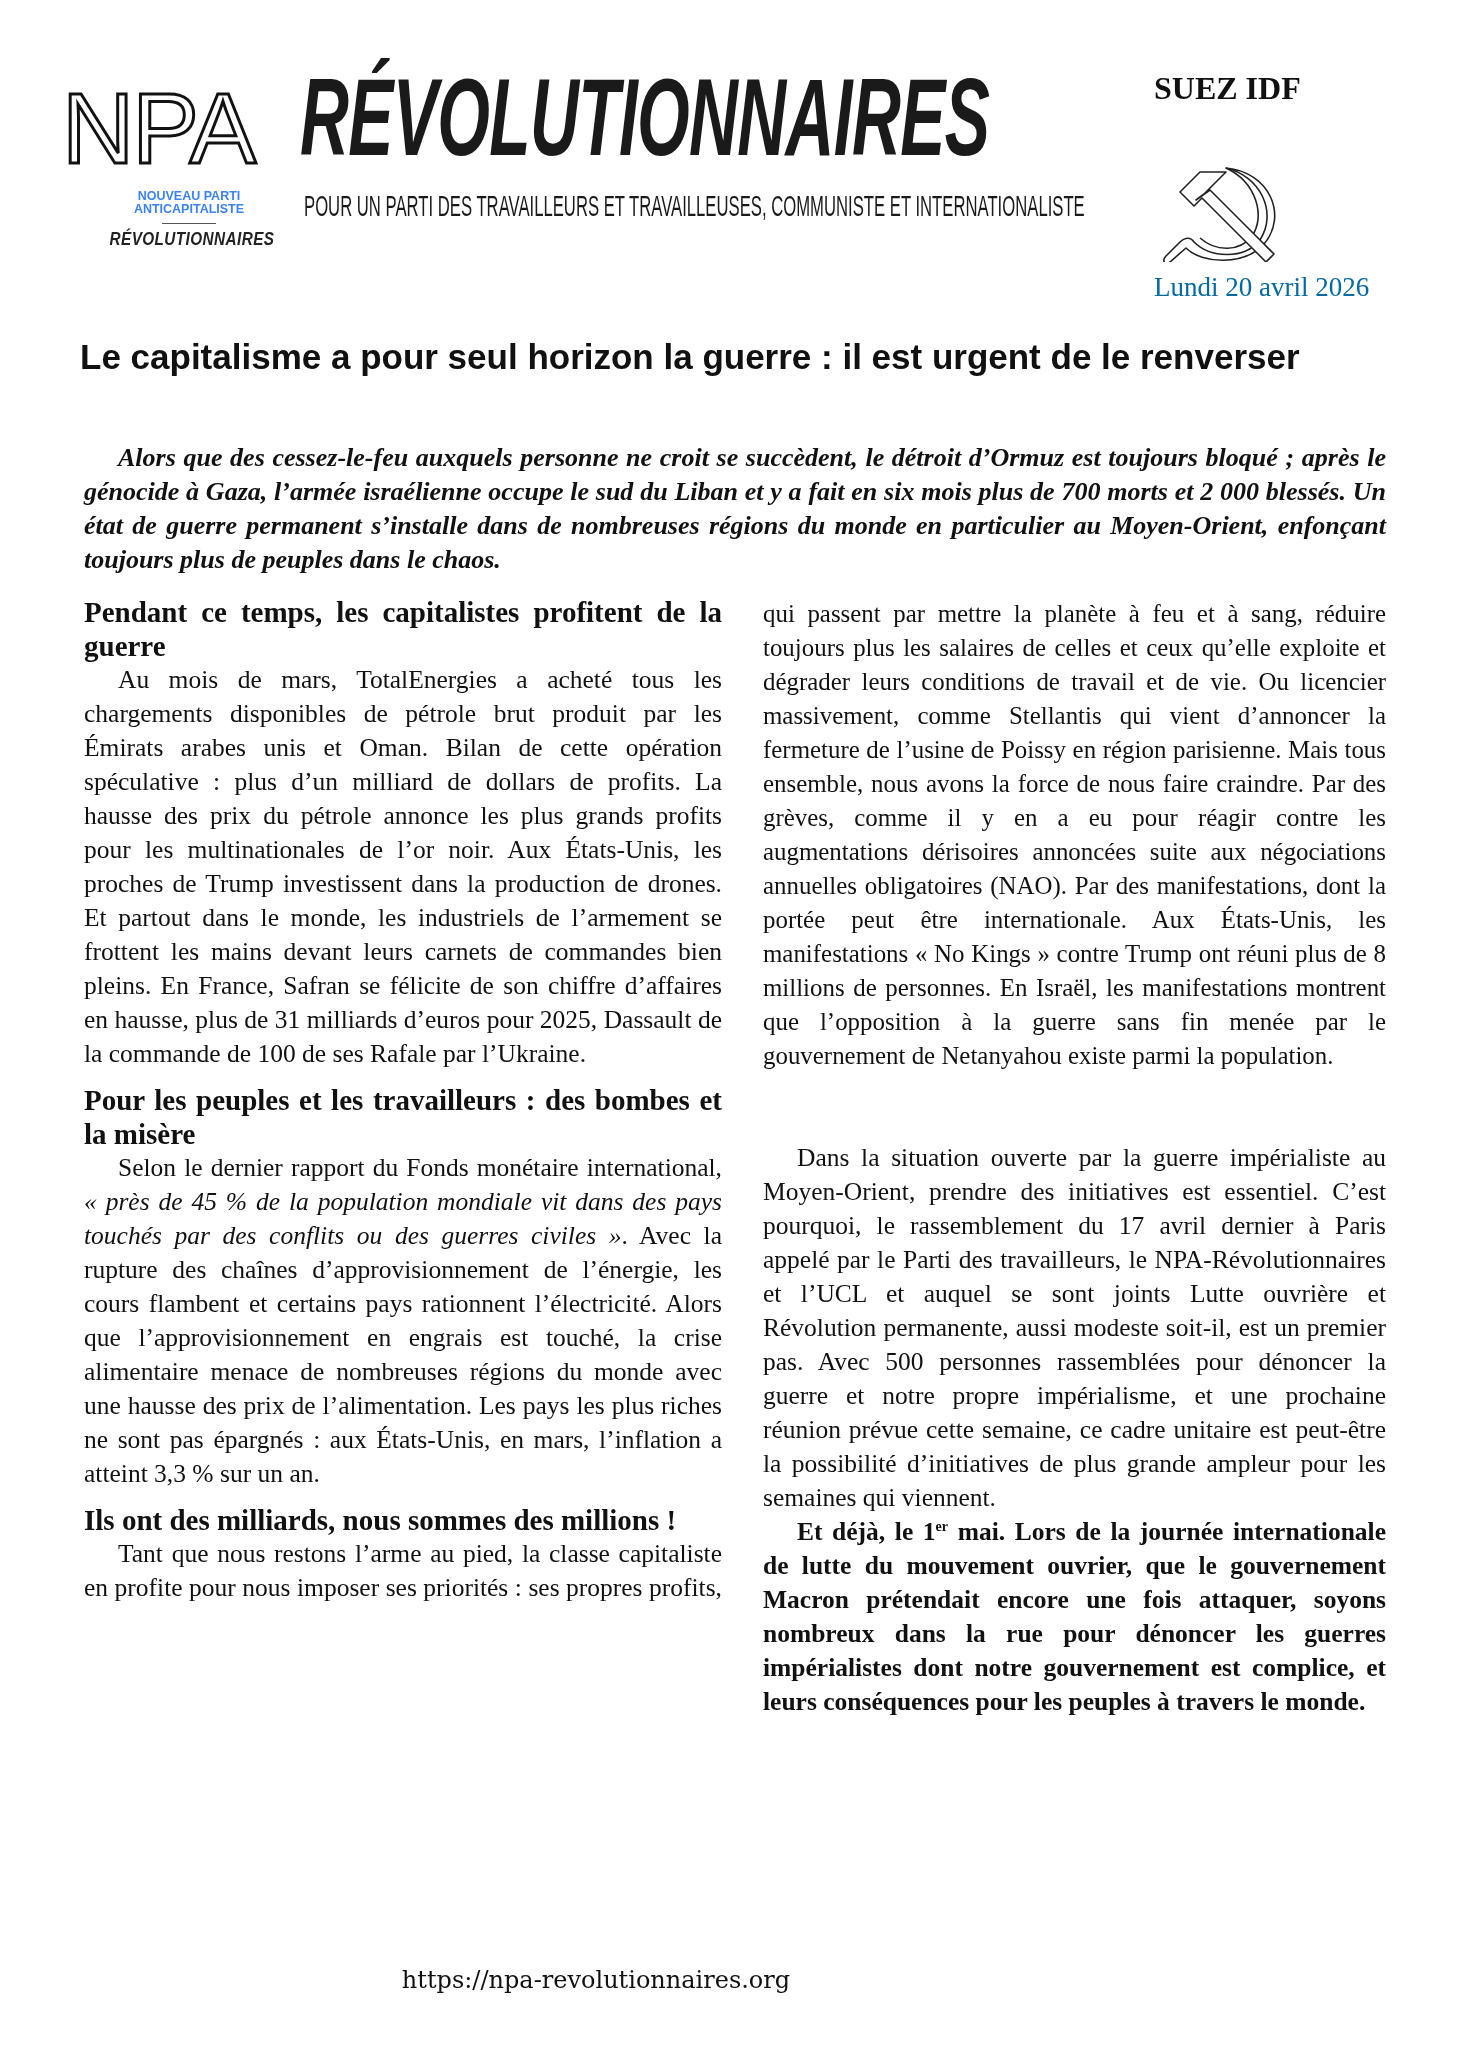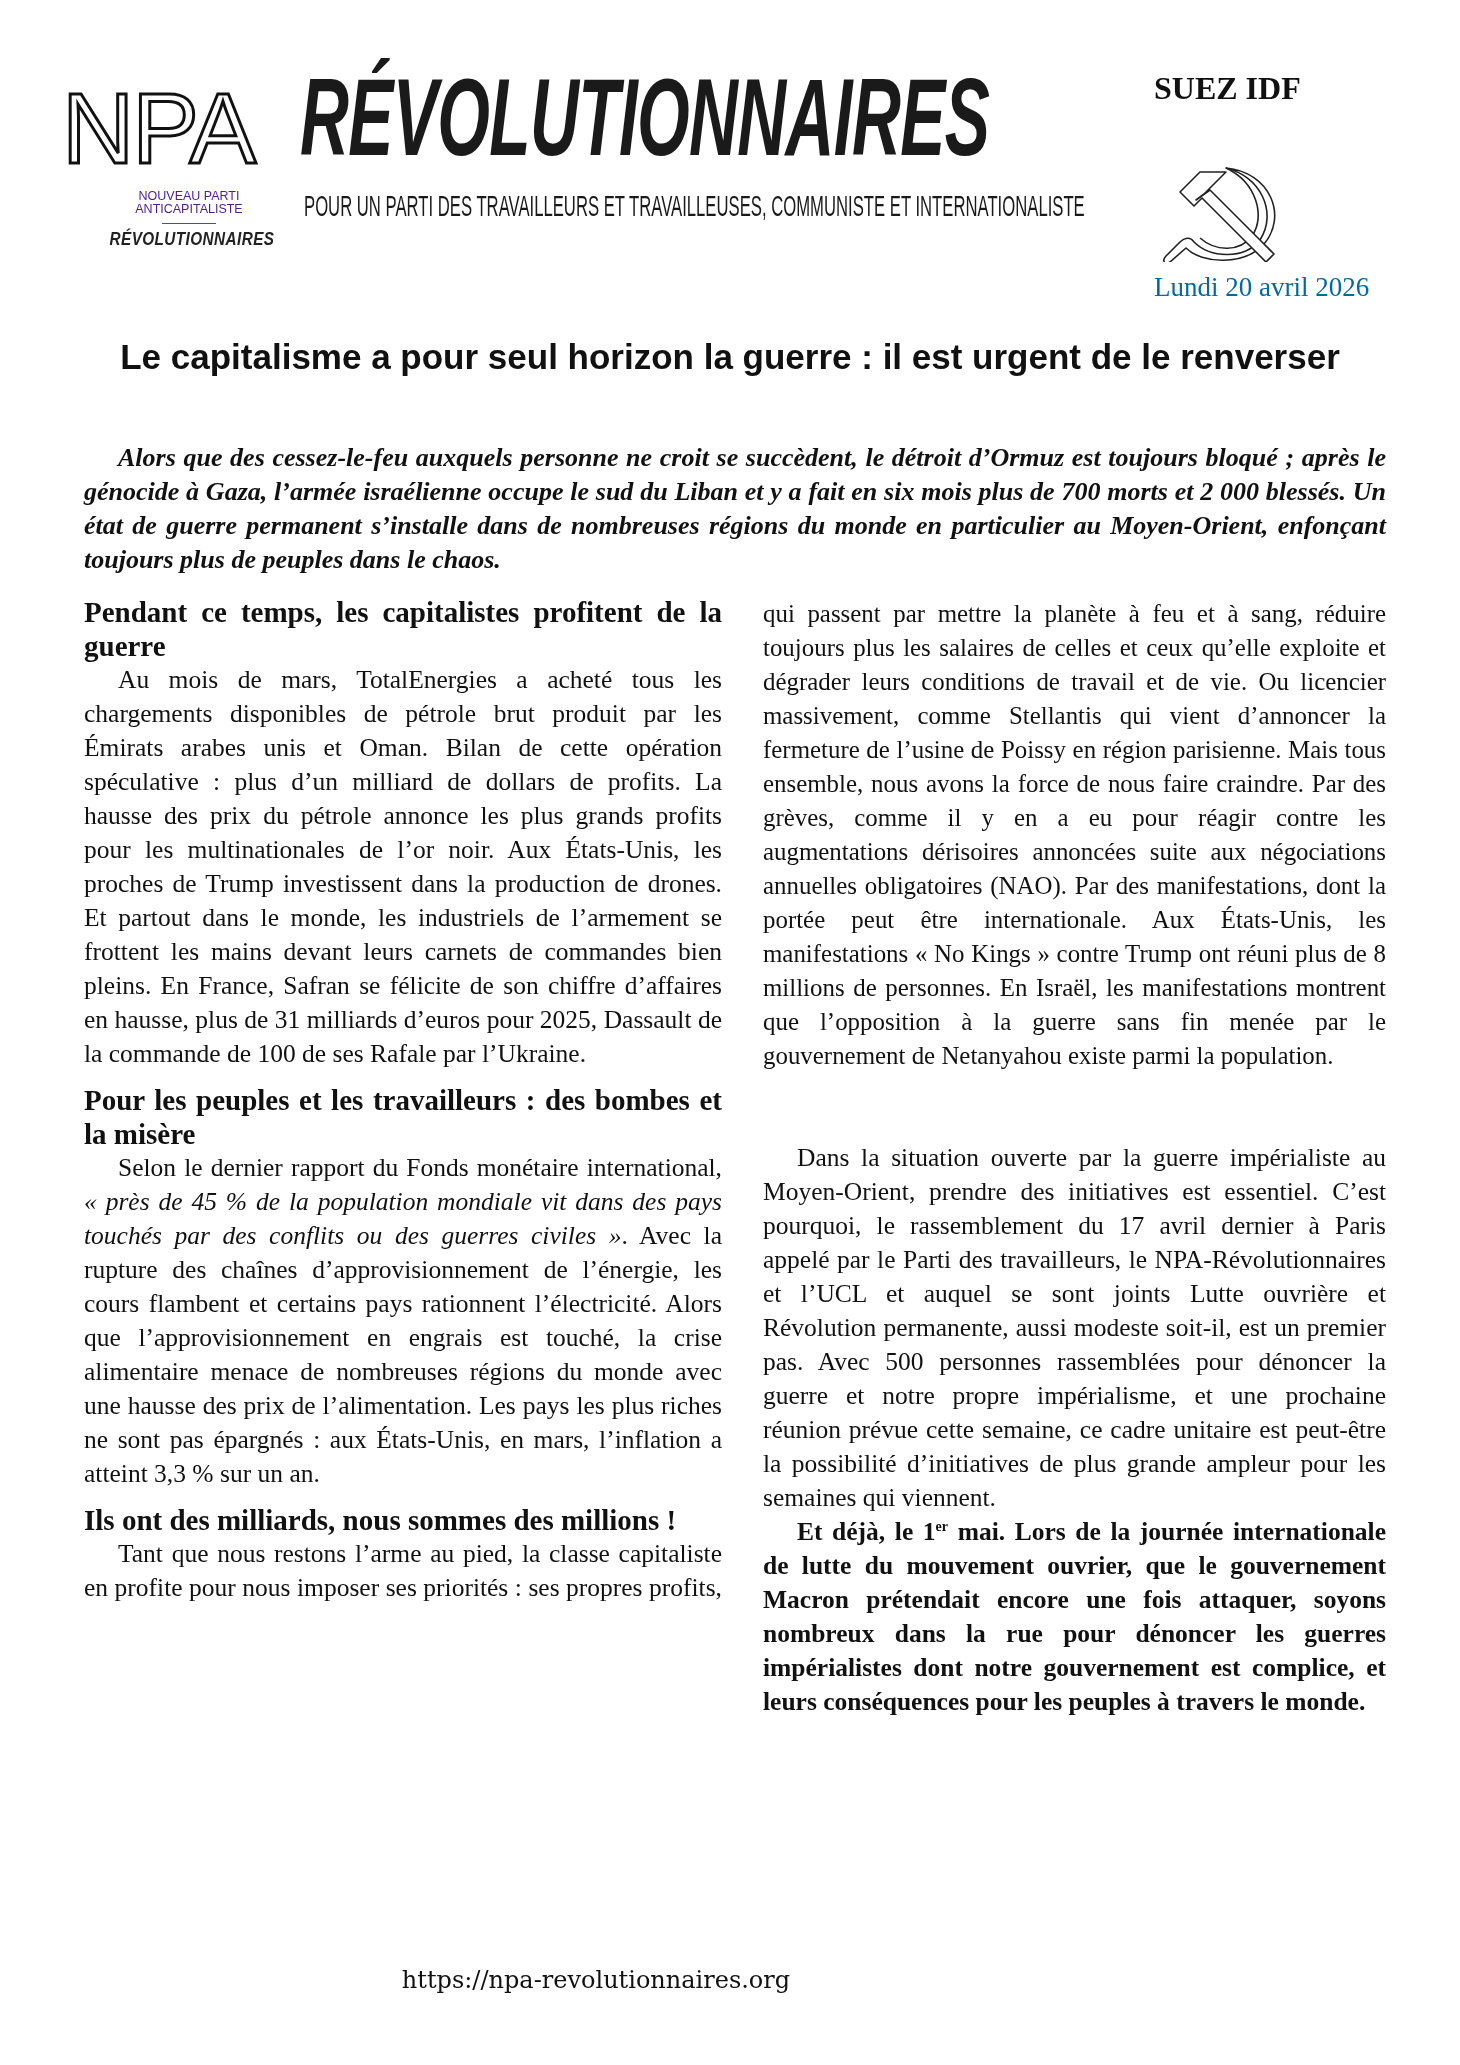--- a/index.html
+++ b/index.html
@@ -1,30 +1,30 @@
 <!DOCTYPE html>
 <html><head>
 <meta charset="utf-8">
 <style>
   html, body { margin: 0; padding: 0; background: #ffffff; }
   body { width: 1460px; height: 2065px; position: relative; overflow: hidden; color: #111; font-family: "Liberation Serif", serif; }
   .abs { position: absolute; }
   
   .npa-logo { left: 62px; top: 78px; width: 220px; height: 160px; }
   .npa-letters { font-family: "Liberation Sans", sans-serif; font-weight: 400; font-size: 100px; line-height: 100px; color: #fff; -webkit-text-stroke: 3px #111; letter-spacing: -2px; position: absolute; left: 0; top: 0; }
-  .npa-sub { position: absolute; left: 52px; top: 112px; width: 150px; text-align: center; font-family: "Liberation Sans", sans-serif; font-weight: 400; font-size: 12.5px; line-height: 13px; color: #4c1d95; }
+  .npa-sub { position: absolute; left: 52px; top: 112px; width: 150px; text-align: center; font-family: "Liberation Sans", sans-serif; font-weight: 700; font-size: 12.5px; line-height: 13px; color: #3b82f6; }
   .npa-line { position: absolute; left: 100px; top: 145px; width: 54px; height: 1px; background: #555; }
   .npa-rev { position: absolute; left: 30px; top: 151px; width: 200px; text-align: center; font-family: "Liberation Sans", sans-serif; font-weight: 700; font-style: italic; font-size: 18px; letter-spacing: 0.5px; color: #222; transform: scaleX(0.85); }
   .big-title { left: 300px; top: 62px; font-family: "Liberation Sans", sans-serif; font-weight: 700; font-style: italic; font-size: 110px; line-height: 110px; color: #1a1a1a; transform: scaleX(0.615); transform-origin: left top; letter-spacing: -1px; white-space: nowrap; }
   .tagline { left: 304px; top: 190px; font-family: "Liberation Sans", sans-serif; font-size: 30px; line-height: 32px; color: #1a1a1a; transform: scaleX(0.556); transform-origin: left top; white-space: nowrap; }
   .section-tag { left: 1154px; top: 70px; font-weight: 700; font-size: 32px; color: #111; }
   .hammer { left: 1160px; top: 132px; width: 140px; height: 130px; }
   .date { left: 1154px; top: 272px; font-size: 27px; color: #0369a1; }
   
-  .headline { left: 80px; top: 334px; width: 1300px; text-align: center; font-family: "Liberation Sans", sans-serif; font-weight: 700; font-size: 35px; line-height: 46px; color: #111; }
+  .headline { left: 80px; top: 334px; width: 1300px; font-family: "Liberation Sans", sans-serif; font-weight: 700; font-size: 35px; line-height: 46px; color: #111; }
   .chapo { left: 84px; top: 441px; width: 1302px; font-weight: 700; font-style: italic; font-size: 26px; line-height: 34px; text-align: justify; text-indent: 34px; }
   
   .col { top: 595px; font-size: 25.5px; line-height: 34px; text-align: justify; }
   .col-left { left: 84px; width: 638px; }
   .col-right { left: 763px; width: 623px; top: 597px; }
   .col h3 { margin: 0; font-size: 29px; line-height: 34px; font-weight: 700; text-align: justify; }
   .col p { margin: 0; text-indent: 34px; }
   .col p.noindent { text-indent: 0; }
   .col .gap { height: 12px; }
   .col em { font-style: italic; }

